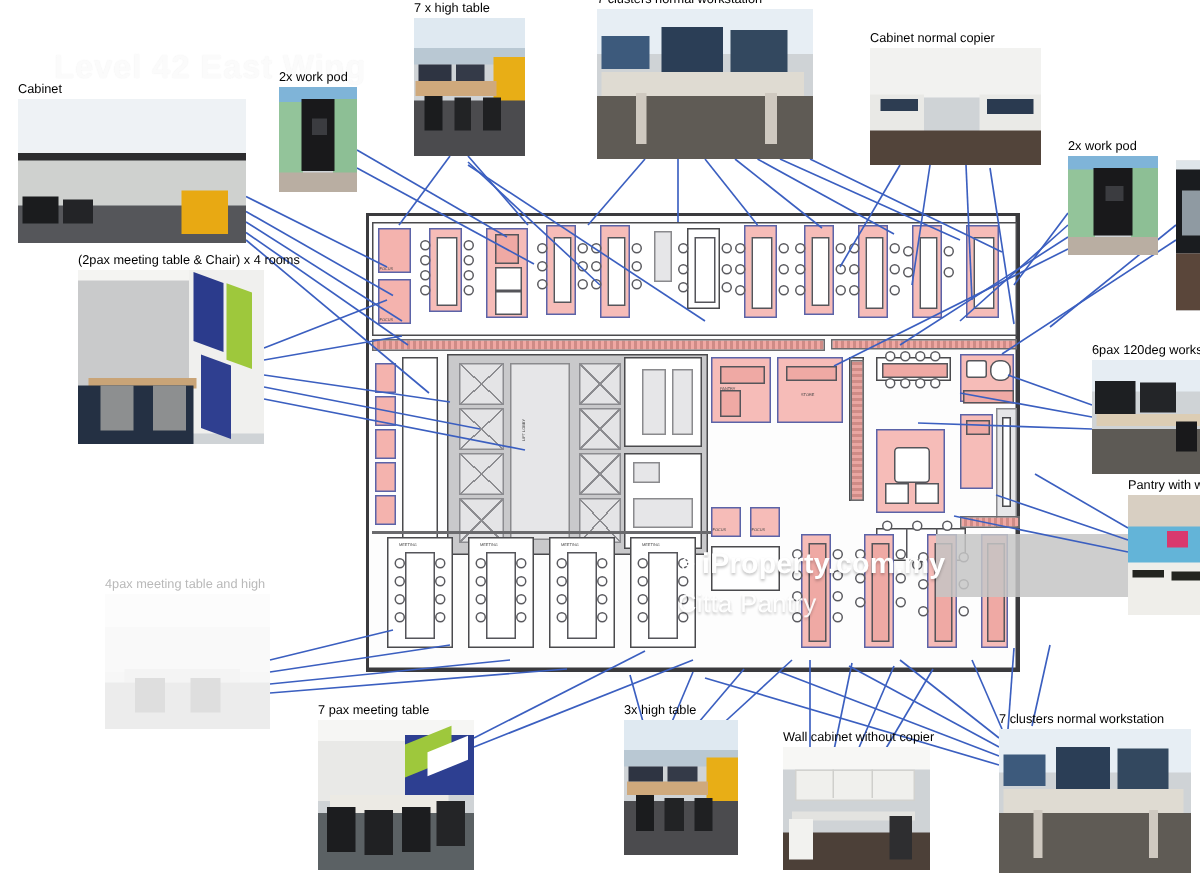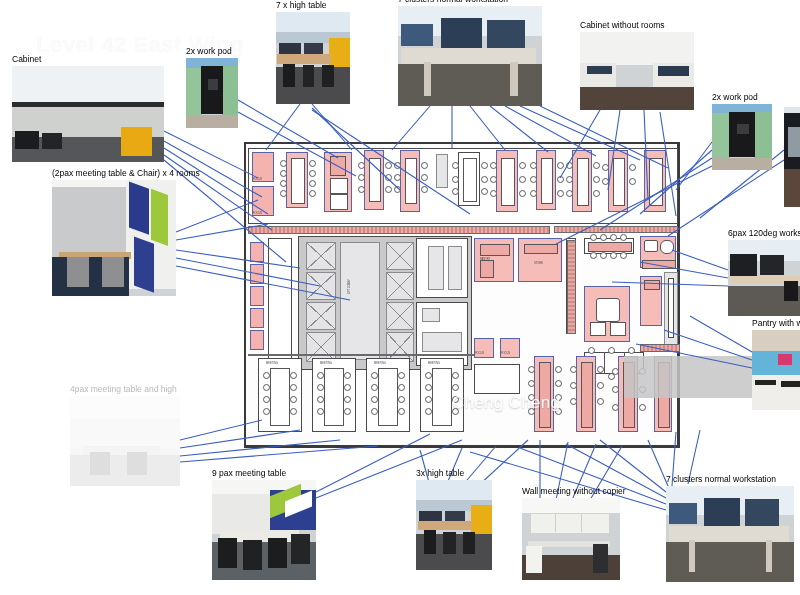--- a/index.html
+++ b/index.html
@@ -478,21 +478,21 @@
           <div class="obj" style="left:2.88px;top:18px;width:31.68px;height:22px;background:#3d5a7c"></div>
           <div class="obj" style="left:43.199999999999996px;top:12px;width:40.32000000000001px;height:30px;background:#2b3e56"></div>
           <div class="obj" style="left:89.28px;top:14.000000000000002px;width:37.44px;height:28.000000000000004px;background:#33485f"></div>
           <div class="obj" style="left:2.88px;top:42px;width:135.35999999999999px;height:16px;background:#dfdbd2"></div>
           <div class="floor" style="height:42px;background:#5f5b55"></div>
           <div class="obj" style="left:25.919999999999998px;top:56.00000000000001px;width:7.2px;height:34px;background:#cfc9c0"></div>
           <div class="obj" style="left:112.32000000000001px;top:56.00000000000001px;width:7.2px;height:34px;background:#cfc9c0"></div>
         </div>
       </div>
       <div class="card" style="left: 580px; top: 20px;">
-        <div class="cap">Cabinet without rooms</div>
+        <div class="cap">Cabinet normal copier</div>
         <div class="photo" style="width: 114px; height: 78px;">
           <div class="sky" style="height:32.76px;background:#f2f2f0"></div>
           <div class="obj" style="left:0;top:31.200000000000003px;width:36.480000000000004px;height:26.520000000000003px;background:#e9e9e6"></div>
           <div class="obj" style="left:72.96000000000001px;top:31.200000000000003px;width:41.04px;height:28.08px;background:#eaeae7"></div>
           <div class="obj" style="left:6.84px;top:34.32px;width:25.080000000000002px;height:7.800000000000001px;background:#2d3d52"></div>
           <div class="obj" style="left:77.52000000000001px;top:34.32px;width:31.92px;height:9.36px;background:#2a3a50"></div>
           <div class="floor" style="height:23.4px;background:#52443a"></div>
         </div>
       </div>
       <div class="card" style="left: 712px; top: 92px;">
@@ -557,21 +557,21 @@
         <div class="photo" style="width: 110px; height: 90px;">
           <div class="sky" style="height:27px;background:#f1f1ef"></div>
           <div class="obj" style="left:0;top:21.599999999999998px;width:100%;height:30.6px;background:#dfe0df"></div>
           <div class="obj" style="left:13.2px;top:50.400000000000006px;width:77px;height:9px;background:#bdbdbb"></div>
           <div class="floor" style="height:30.6px;background:#8e8e8c"></div>
           <div class="obj" style="left:19.8px;top:55.8px;width:19.8px;height:23.400000000000002px;background:#3a3a3c"></div>
           <div class="obj" style="left:57.2px;top:55.8px;width:19.8px;height:23.400000000000002px;background:#3a3a3c"></div>
         </div>
       </div>
       <div class="card" style="left: 212px; top: 468px;">
-        <div class="cap">9 pax meeting table</div>
+        <div class="cap">7 pax meeting table</div>
         <div class="photo" style="width: 104px; height: 100px;">
           <div class="sky" style="height:22px;background:#f6f6f4"></div>
           <div class="obj" style="left:0;top:14.000000000000002px;width:60.31999999999999px;height:40px;background:#e9e9e7"></div>
           <div class="obj" style="left:58.24000000000001px;top:10px;width:45.76px;height:40px;background:#2d3f91"></div>
           <div class="obj" style="left:58.24000000000001px;top:10px;width:31.2px;height:22px;background:#9ec83c;transform:skewY(-22deg)"></div>
           <div class="obj" style="left:72.8px;top:16px;width:27.04px;height:16px;background:#ffffff;transform:skewY(-22deg)"></div>
           <div class="obj" style="left:8.32px;top:50px;width:79.04px;height:12px;background:#eceae4"></div>
           <div class="floor" style="height:38px;background:#5b6164"></div>
           <div class="obj" style="left:6.24px;top:57.99999999999999px;width:18.72px;height:30px;background:#1c1d1f"></div>
           <div class="obj" style="left:31.2px;top:60px;width:18.72px;height:30px;background:#202123"></div>
@@ -588,21 +588,21 @@
           <div class="obj" style="left:1.52px;top:41.4px;width:54.72px;height:9px;background:#cfa97c"></div>
           <div class="obj" style="left:3.04px;top:30.6px;width:22.8px;height:10.799999999999999px;background:#2e3442"></div>
           <div class="obj" style="left:28.88px;top:30.6px;width:19.76px;height:10.799999999999999px;background:#343a48"></div>
           <div class="floor" style="height:36px;background:#4b4b4e"></div>
           <div class="obj" style="left:7.6000000000000005px;top:50.400000000000006px;width:12.16px;height:23.400000000000002px;background:#1b1c1e"></div>
           <div class="obj" style="left:27.36px;top:52.199999999999996px;width:12.16px;height:21.599999999999998px;background:#222325"></div>
           <div class="obj" style="left:47.12px;top:52.199999999999996px;width:12.16px;height:21.599999999999998px;background:#1f2022"></div>
         </div>
       </div>
       <div class="card" style="left: 522px; top: 486px;">
-        <div class="cap">Wall meeting without copier</div>
+        <div class="cap">Wall cabinet without copier</div>
         <div class="photo" style="width: 98px; height: 82px;">
           <div class="sky" style="height:14.76px;background:#f7f7f5"></div>
           <div class="obj" style="left:7.84px;top:14.76px;width:78.4px;height:19.68px;background:#f0f0ed;border:1px solid #d2d2cf"></div>
           <div class="obj" style="left:33.32px;top:14.76px;width:1px;height:19.68px;background:#cfcfcc"></div>
           <div class="obj" style="left:58.8px;top:14.76px;width:1px;height:19.68px;background:#cfcfcc"></div>
           <div class="obj" style="left:5.88px;top:42.64px;width:82.32px;height:6.5600000000000005px;background:#e3e3e0"></div>
           <div class="floor" style="height:24.599999999999998px;background:#4c4038"></div>
           <div class="obj" style="left:3.92px;top:47.559999999999995px;width:15.68px;height:27.880000000000003px;background:#f2f2ef"></div>
           <div class="obj" style="left:70.56px;top:45.92px;width:15.68px;height:29.52px;background:#2e2e30"></div>
         </div>
@@ -615,15 +615,23 @@
           <div class="obj" style="left:38.4px;top:11.52px;width:35.84px;height:28.799999999999997px;background:#2b3e56"></div>
           <div class="obj" style="left:79.36px;top:13.440000000000001px;width:33.28px;height:26.880000000000003px;background:#33485f"></div>
           <div class="obj" style="left:2.56px;top:40.32px;width:120.32px;height:15.36px;background:#dfdbd2"></div>
           <div class="floor" style="height:40.32px;background:#5f5b55"></div>
           <div class="obj" style="left:23.04px;top:53.760000000000005px;width:6.4px;height:32.64px;background:#cfc9c0"></div>
           <div class="obj" style="left:99.84px;top:53.760000000000005px;width:6.4px;height:32.64px;background:#cfc9c0"></div>
         </div>
       </div>
     </div>
 
-  <div class="wm wm-sub" style="left:452px;top:393px;">Cheng Cheng</div>
+  <div class="wm wm-main" style="left:452px;top:366px;">
+    <span class="pin">
+      <svg viewBox="0 0 24 24" width="13" height="13">
+        <path d="M12 2a7 7 0 0 0-7 7c0 5.2 7 13 7 13s7-7.8 7-13a7 7 0 0 0-7-7z" fill="none" stroke="#ffffff" stroke-width="2"></path>
+        <circle cx="12" cy="9" r="2.4" fill="none" stroke="#ffffff" stroke-width="2"></circle>
+      </svg>
+    </span><span>iProperty.com.my</span>
+  </div>
+  <div class="wm wm-sub" style="left:452px;top:393px;">Citta Pantry</div>
 
 </div>
 
 </body></html>

